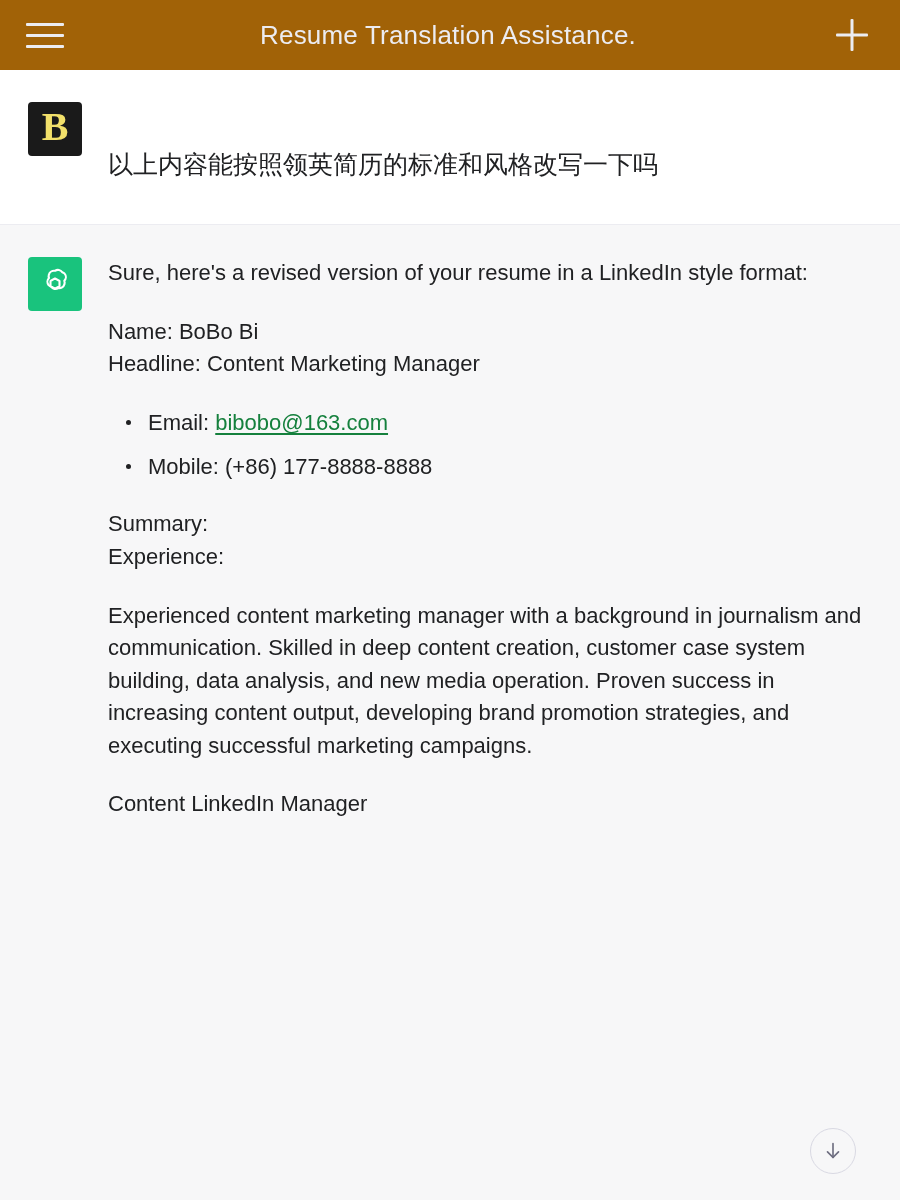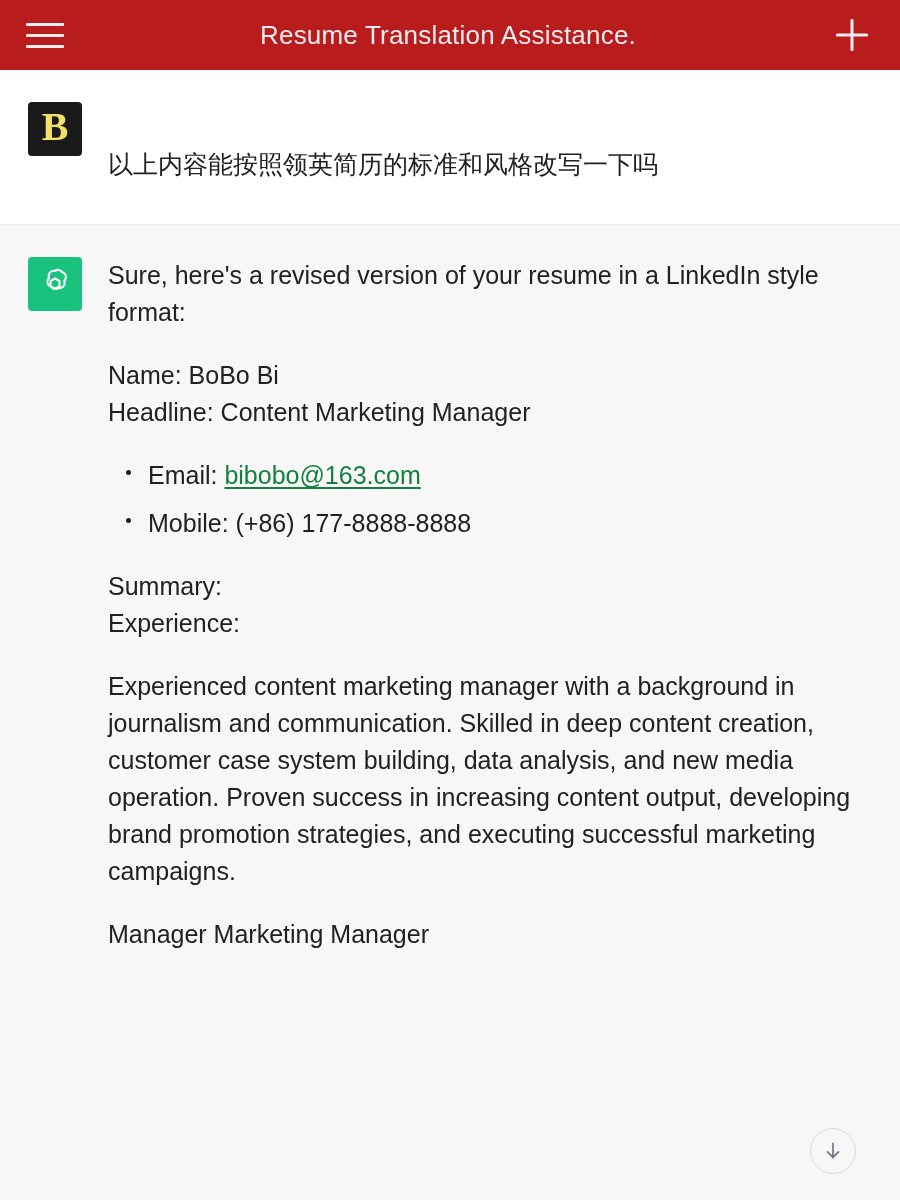--- a/index.html
+++ b/index.html
@@ -19,21 +19,21 @@
     position: relative;
     display: flex;
     flex-direction: column;
     background: #f7f7f8;
   }
 
   
   .header {
     height: 70px;
     min-height: 70px;
-    background: #b91c1c;
+    background: #a16207;
     display: flex;
     align-items: center;
     padding: 0 26px;
     position: relative;
     z-index: 5;
   }
   .hamburger {
     width: 40px;
     height: 34px;
     display: flex;
@@ -123,21 +123,21 @@
     font-size: 40px;
     font-weight: bold;
     font-family: "Liberation Serif", serif;
     line-height: 1;
     padding-bottom: 4px;
   }
   .avatar.bot {
     background: #19c37d;
   }
   .msg-body {
-    font-size: 25px;
+    font-size: 22px;
     line-height: 1.48;
     color: #202123;
     padding-top: 2px;
     width: 100%;
   }
   .msg-body p {
     margin: 0 0 26px 0;
   }
   .msg-body p:last-child { margin-bottom: 0; }
   .user .msg-body {
@@ -228,21 +228,21 @@
 
         <ul class="bullets">
           <li><span>Email: </span><a class="link" href="#">bibobo@163.com</a></li>
           <li>Mobile: (+86) 177-8888-8888</li>
         </ul>
 
         <p class="tight">Summary:</p>
         <p>Experience:</p>
 
         <p>Experienced content marketing manager with a background in journalism and communication. Skilled in deep content creation, customer case system building, data analysis, and new media operation. Proven success in increasing content output, developing brand promotion strategies, and executing successful marketing campaigns.</p>
-        <p>Manager Marketing Manager</p>
+        <p>Content LinkedIn Manager</p>
       </div>
     </div>
 
   </div>
 
   <div class="scroll-fab">
     <svg width="22" height="22" viewBox="0 0 24 24" fill="none" stroke="#6e6e80" stroke-width="1.8" stroke-linecap="round" stroke-linejoin="round">
       <line x1="12" y1="4" x2="12" y2="19"></line>
       <polyline points="6,13 12,19 18,13"></polyline>
     </svg>

